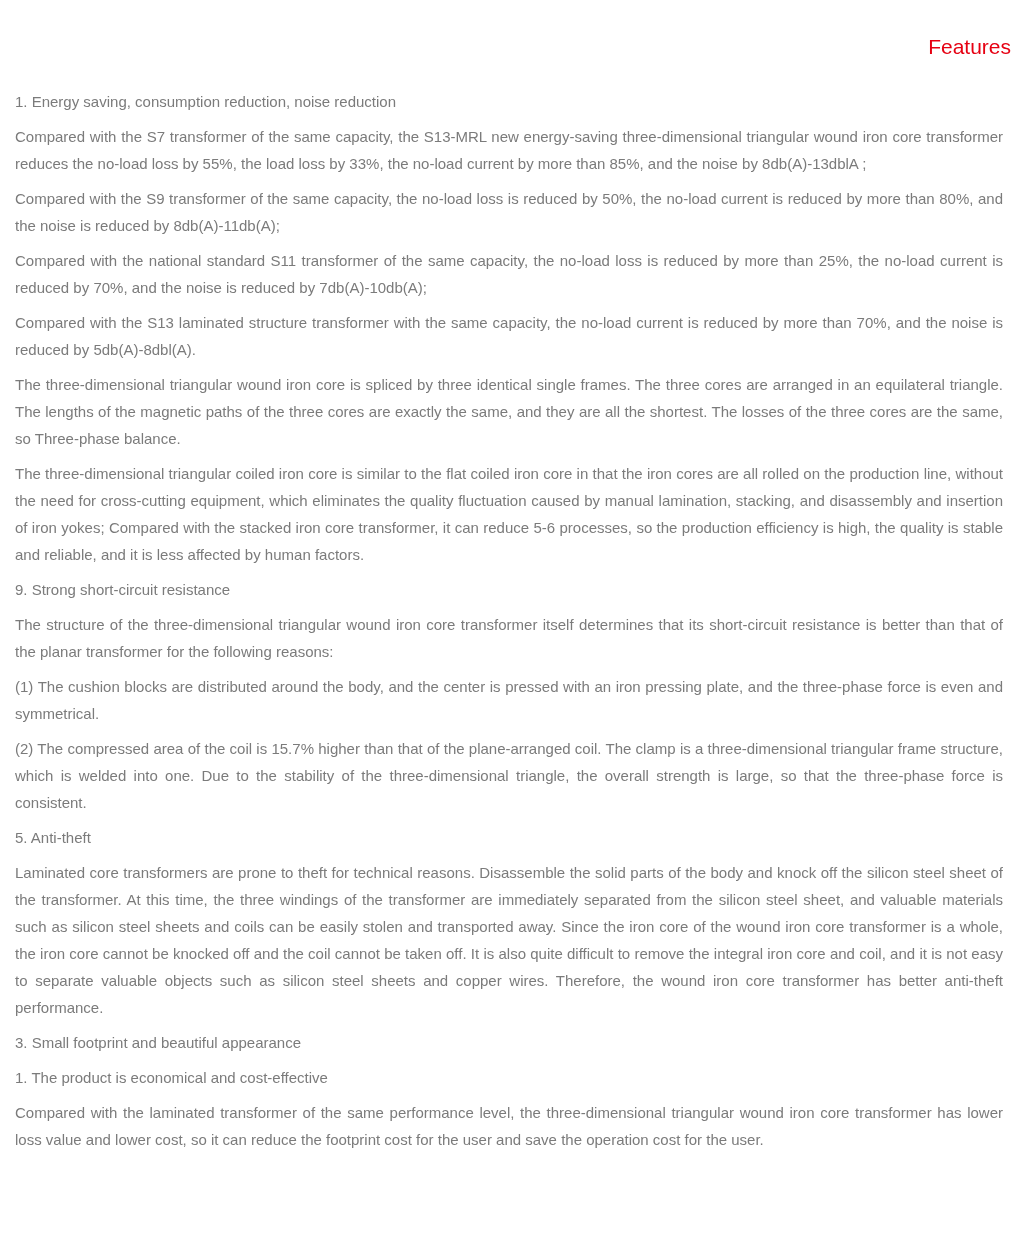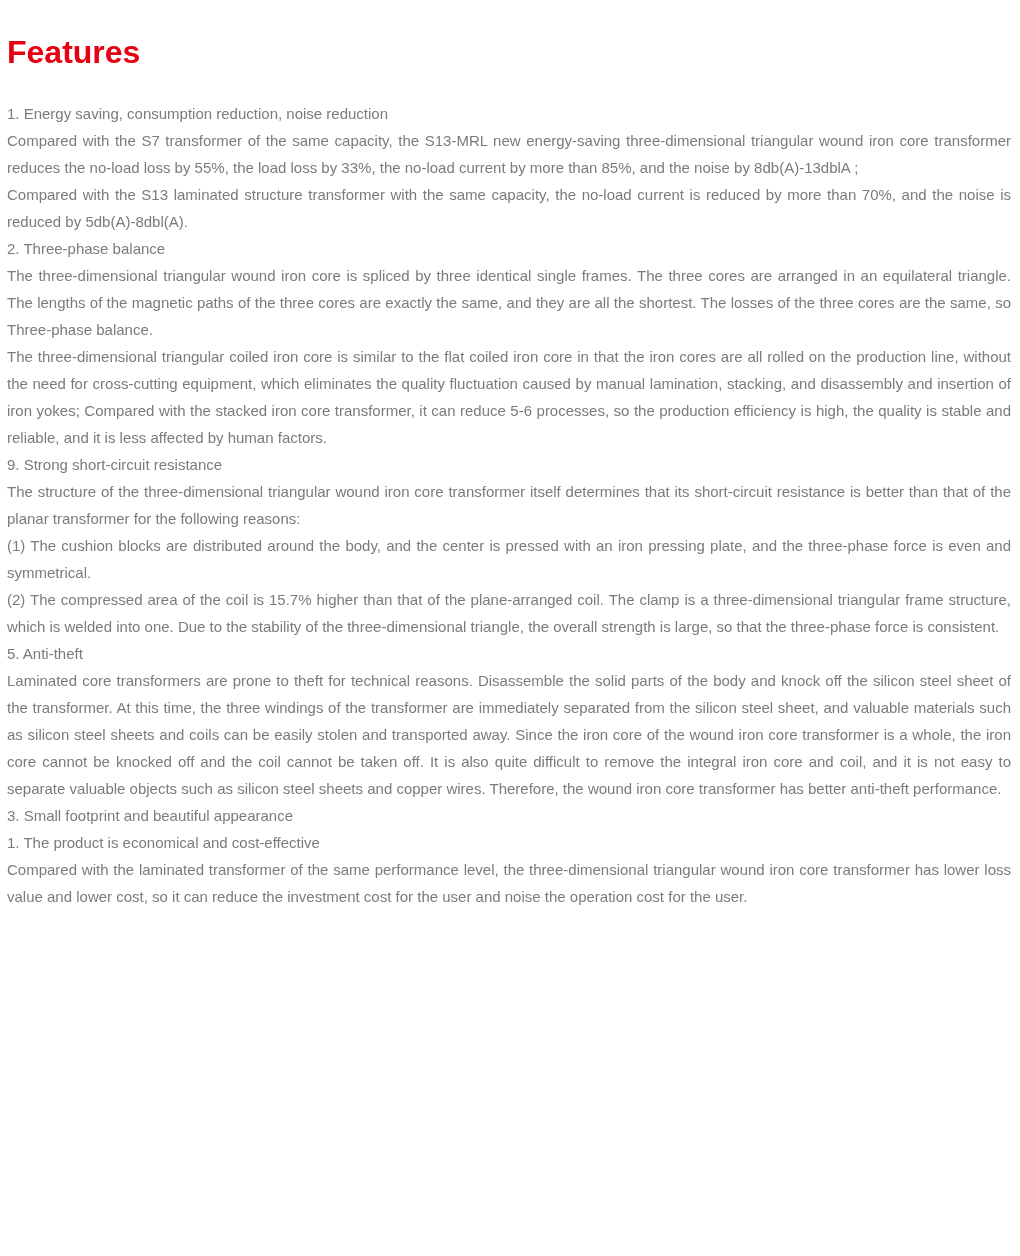--- a/index.html
+++ b/index.html
@@ -12,51 +12,53 @@
     width: 1020px;
     min-height: 1256px;
     margin: 0 auto;
     background: var(--bg-color, #ffffff);
     box-sizing: border-box;
     padding: 36px 9px 40px 7px;
     font-family: "Liberation Sans", "DejaVu Sans", sans-serif;
   }
   .page-title {
     margin: 0 0 30px 0;
-    font-size: 32px;
-    font-weight: bold;
+    font-size: 21px;
+    font-weight: normal;
     line-height: 1.05;
     color: var(--title-color, #e60012);
     letter-spacing: 0px;
+    text-align: right;
   }
   .content p {
-    margin: 0;
+    margin: 8px;
     padding: 0;
     font-size: 15px;
     line-height: 27px;
     color: var(--body-color, #7b7b7b);
     text-align: justify;
   }
 </style>
 </head>
 <body>
 
 <div class="page">
   <h1 class="page-title">Features</h1>
 
   <div class="content">
     <p>1. Energy saving, consumption reduction, noise reduction</p>
     <p>Compared with the S7 transformer of the same capacity, the S13-MRL new energy-saving three-dimensional triangular wound iron core transformer reduces the no-load loss by 55%, the load loss by 33%, the no-load current by more than 85%, and the noise by 8db(A)-13dblA ;</p>
+    <p>Compared with the S9 transformer of the same capacity, the no-load loss is reduced by 50%, the no-load current is reduced by more than 80%, and the noise is reduced by 8db(A)-11db(A);</p>
+    <p>Compared with the national standard S11 transformer of the same capacity, the no-load loss is reduced by more than 25%, the no-load current is reduced by 70%, and the noise is reduced by 7db(A)-10db(A);</p>
     <p>Compared with the S13 laminated structure transformer with the same capacity, the no-load current is reduced by more than 70%, and the noise is reduced by 5db(A)-8dbl(A).</p>
-    <p>2. Three-phase balance</p>
     <p>The three-dimensional triangular wound iron core is spliced by three identical single frames. The three cores are arranged in an equilateral triangle. The lengths of the magnetic paths of the three cores are exactly the same, and they are all the shortest. The losses of the three cores are the same, so Three-phase balance.</p>
     <p>The three-dimensional triangular coiled iron core is similar to the flat coiled iron core in that the iron cores are all rolled on the production line, without the need for cross-cutting equipment, which eliminates the quality fluctuation caused by manual lamination, stacking, and disassembly and insertion of iron yokes; Compared with the stacked iron core transformer, it can reduce 5-6 processes, so the production efficiency is high, the quality is stable and reliable, and it is less affected by human factors.</p>
     <p>9. Strong short-circuit resistance</p>
     <p>The structure of the three-dimensional triangular wound iron core transformer itself determines that its short-circuit resistance is better than that of the planar transformer for the following reasons:</p>
     <p>(1) The cushion blocks are distributed around the body, and the center is pressed with an iron pressing plate, and the three-phase force is even and symmetrical.</p>
     <p>(2) The compressed area of the coil is 15.7% higher than that of the plane-arranged coil. The clamp is a three-dimensional triangular frame structure, which is welded into one. Due to the stability of the three-dimensional triangle, the overall strength is large, so that the three-phase force is consistent.</p>
     <p>5. Anti-theft</p>
     <p>Laminated core transformers are prone to theft for technical reasons. Disassemble the solid parts of the body and knock off the silicon steel sheet of the transformer. At this time, the three windings of the transformer are immediately separated from the silicon steel sheet, and valuable materials such as silicon steel sheets and coils can be easily stolen and transported away. Since the iron core of the wound iron core transformer is a whole, the iron core cannot be knocked off and the coil cannot be taken off. It is also quite difficult to remove the integral iron core and coil, and it is not easy to separate valuable objects such as silicon steel sheets and copper wires. Therefore, the wound iron core transformer has better anti-theft performance.</p>
     <p>3. Small footprint and beautiful appearance</p>
     <p>1. The product is economical and cost-effective</p>
-    <p>Compared with the laminated transformer of the same performance level, the three-dimensional triangular wound iron core transformer has lower loss value and lower cost, so it can reduce the investment cost for the user and noise the operation cost for the user.</p>
+    <p>Compared with the laminated transformer of the same performance level, the three-dimensional triangular wound iron core transformer has lower loss value and lower cost, so it can reduce the footprint cost for the user and save the operation cost for the user.</p>
   </div>
 </div>
 
 </body></html>

